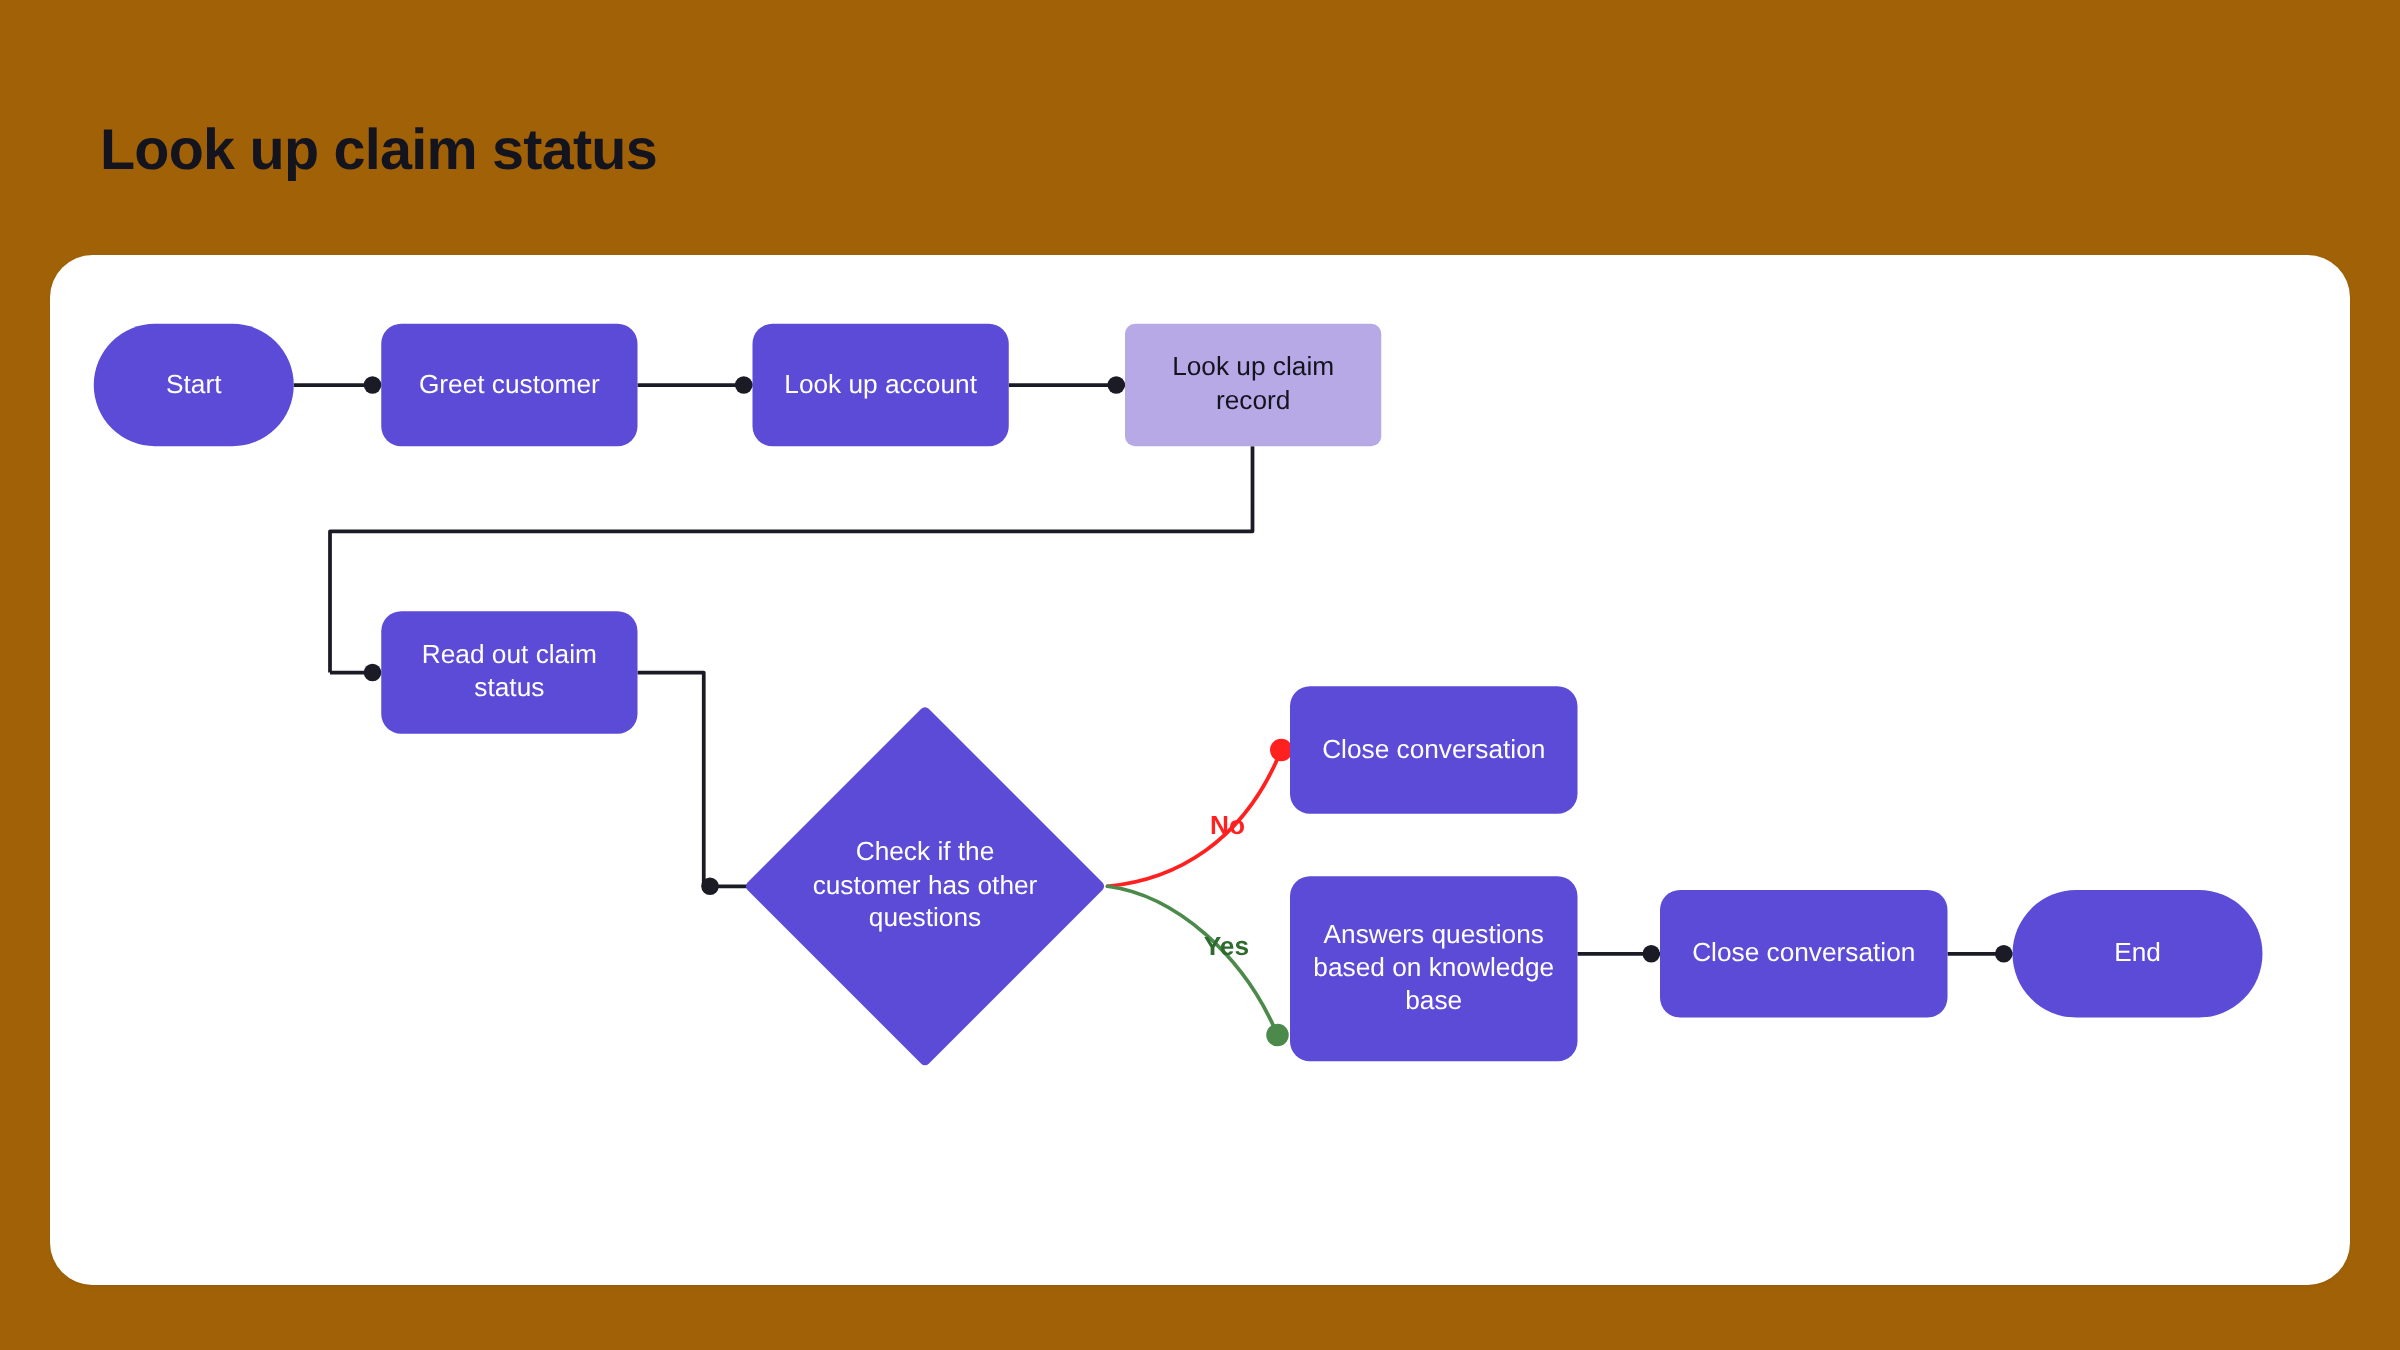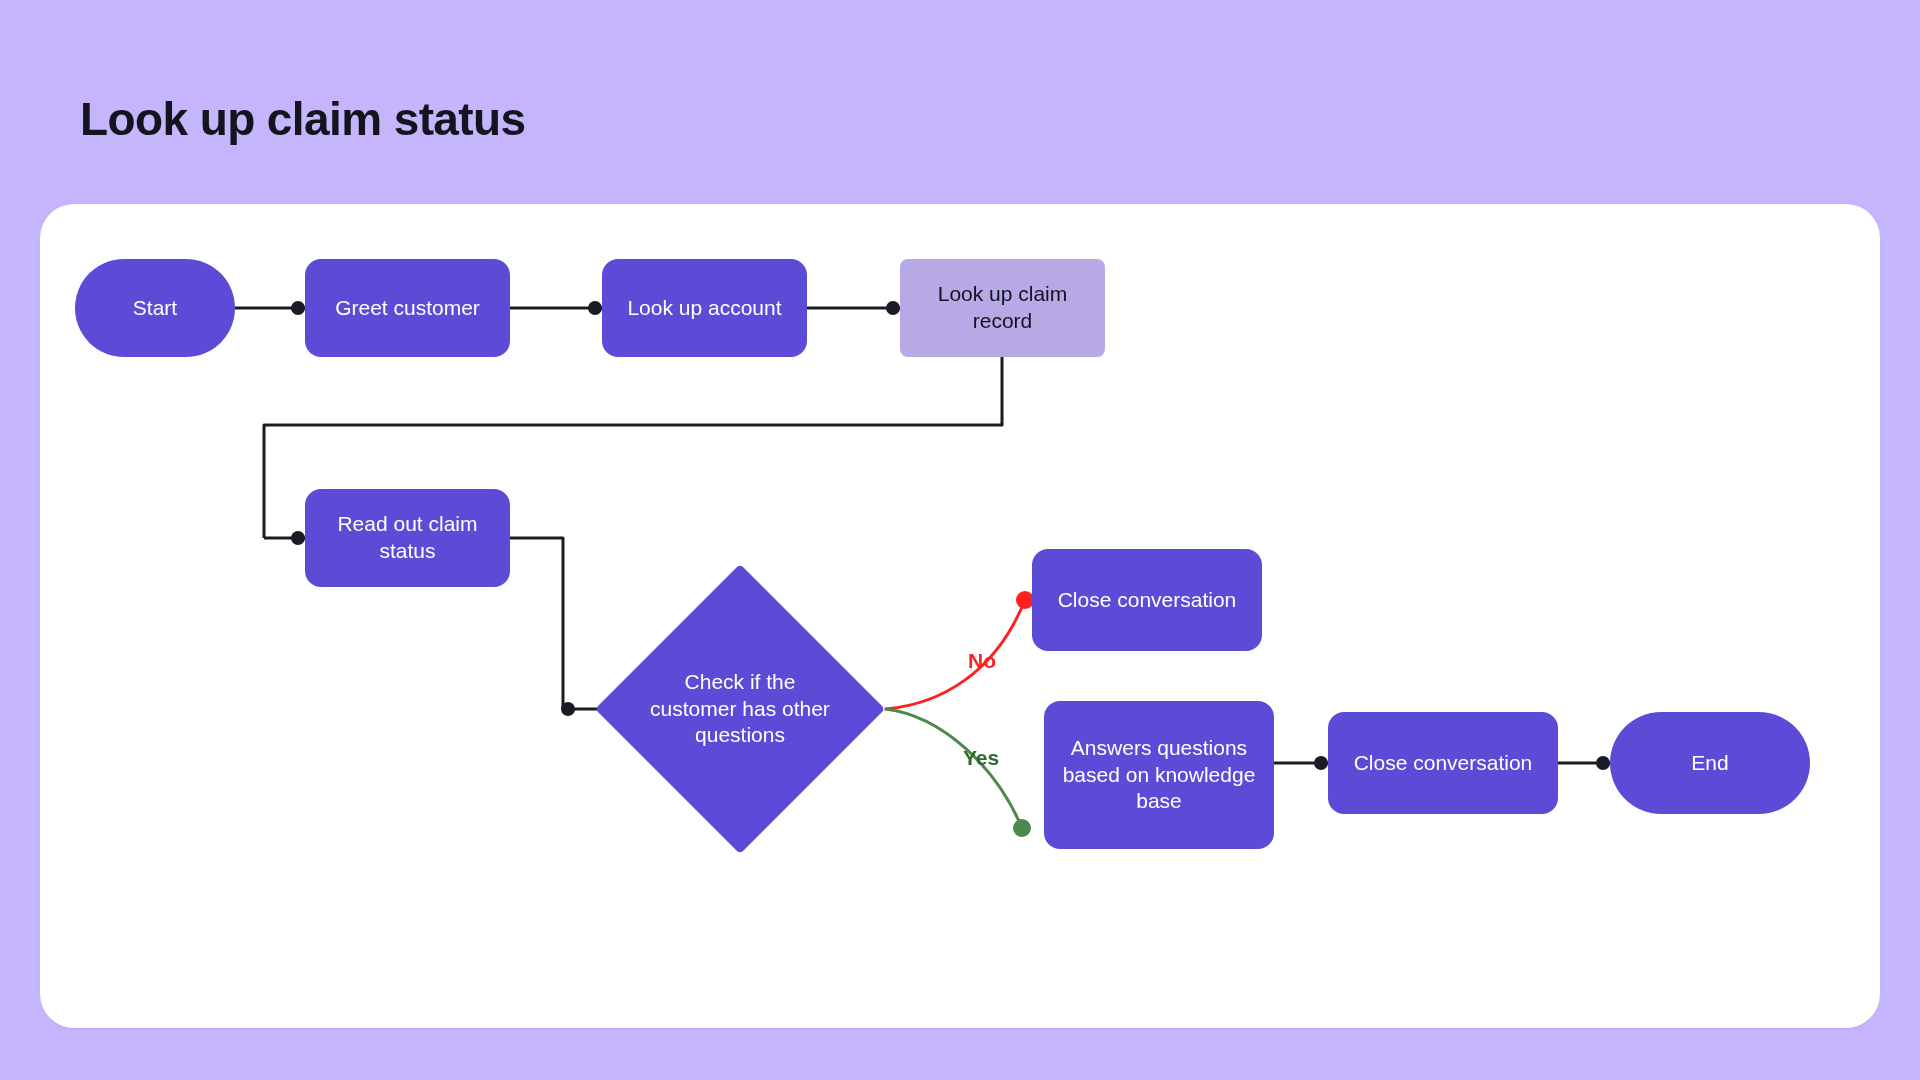--- a/index.html
+++ b/index.html
@@ -9,21 +9,21 @@
     height: 1080px;
     background: #f2f2f4;
     font-family: "Liberation Sans", sans-serif;
     overflow: hidden;
   }
 
   #app {
     position: relative;
     width: 1920px;
     height: 1080px;
-    background: #c4b5fd;
+    background: #a16207;
   }
 
   
   #page-title {
     position: absolute;
     left: 80px;
     top: 92px;
     font-size: 46px;
     font-weight: 700;
     letter-spacing: -0.6px;
@@ -198,21 +198,21 @@
 
     <div class="node decision" style="left:555px; top:360px; width:290px; height:290px;">
       <div class="diamond-shape"></div>
       <span class="decision-label">Check if the customer has other questions</span>
     </div>
 
     <div class="node process" style="left:992px; top:345px; width:230px; height:102px;">
       <span>Close conversation</span>
     </div>
 
-    <div class="node process" style="left:992px; top:497px; width:230px; height:148px;margin-left:12px;">
+    <div class="node process" style="left:992px; top:497px; width:230px; height:148px;">
       <span>Answers questions based on knowledge base</span>
     </div>
 
     <div class="node process" style="left:1288px; top:508px; width:230px; height:102px;">
       <span>Close conversation</span>
     </div>
 
     <div class="node terminator" style="left:1570px; top:508px; width:200px; height:102px;">
       <span>End</span>
     </div>

